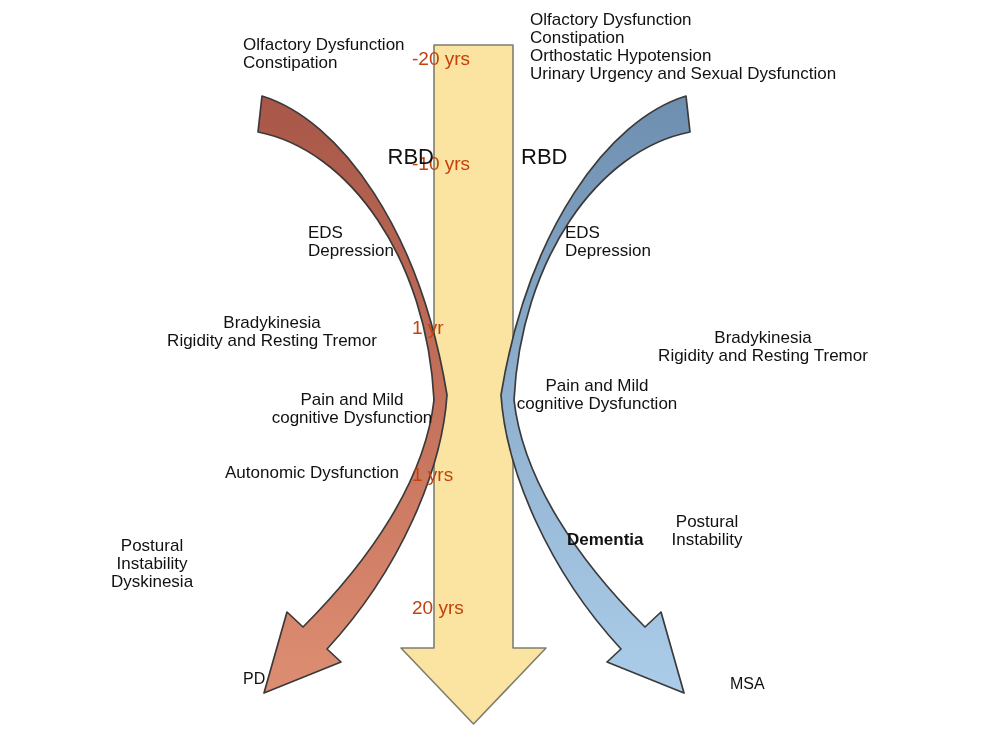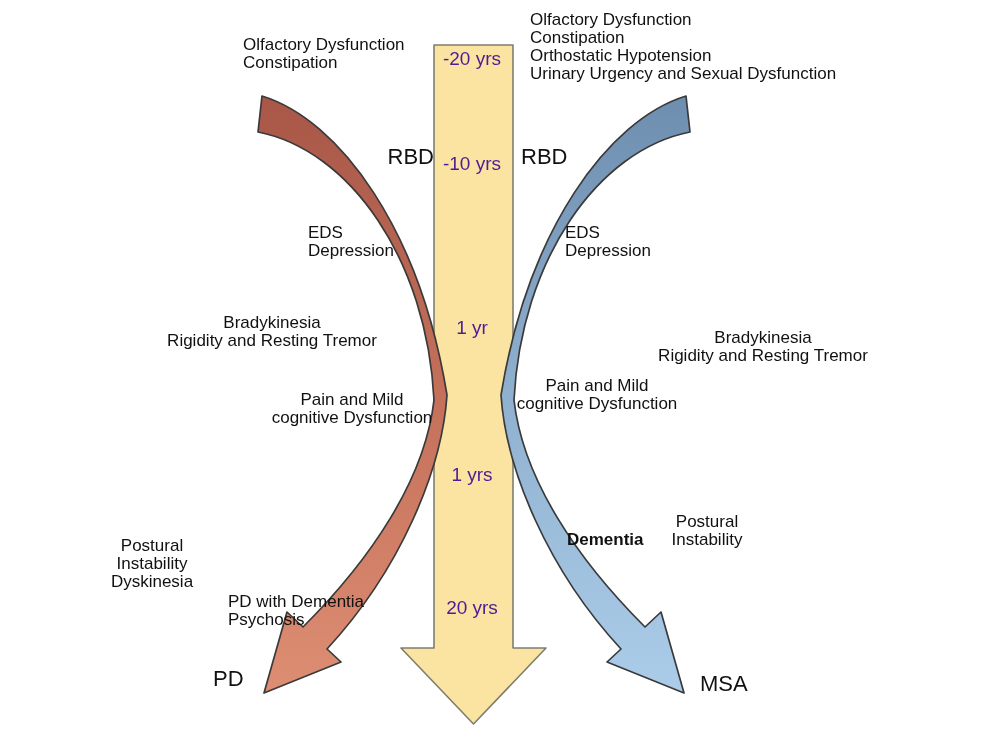--- a/index.html
+++ b/index.html
@@ -19,25 +19,25 @@
     color: #111111;
     white-space: pre-line;
   }
   .center { text-align: center; }
   .right  { text-align: right; }
   .tl {
     font-size: 19px;
     line-height: 22px;
     width: 120px;
     left: 412px;
-    text-align: center;
-    color: #4c1d95;
+    text-align: left;
+    color: #c2410c;
   }
   .rbd { font-size: 22px; line-height: 24px; text-align: right; }
-  .big { font-size: 22px; line-height: 26px; }
+  .big { font-size: 16px; line-height: 26px; margin-left: 30px; }
 </style>
 </head>
 <body>
 
 <div id="stage">
 
   <svg id="arrows-svg" width="986" height="740" viewBox="0 0 986 740">
     <defs>
       <linearGradient id="redGrad" x1="0" y1="0" x2="0" y2="1">
         <stop offset="0" stop-color="#A85748"></stop>
@@ -76,25 +76,24 @@
 
   <div class="label" style="left:243px; top:36px;">Olfactory Dysfunction
 Constipation</div>
   <div class="label rbd right" style="left:334px; top:145px; width:100px;">RBD</div>
   <div class="label" style="left:308px; top:224px;">EDS
 Depression</div>
   <div class="label center" style="left:112px; top:314px; width:320px;">Bradykinesia
 Rigidity and Resting Tremor</div>
   <div class="label center" style="left:252px; top:391px; width:200px;">Pain and Mild
 cognitive Dysfunction</div>
+  <div class="label" style="left:225px; top:464px;">Autonomic Dysfunction</div>
   <div class="label center" style="left:72px; top:537px; width:160px;">Postural
 Instability
 Dyskinesia</div>
-  <div class="label" style="left:228px; top:593px;">PD with Dementia
-Psychosis</div>
   <div class="label big" style="left:213px; top:666px;">PD</div>
 
   <div class="label" style="left:530px; top:11px;">Olfactory Dysfunction
 Constipation
 Orthostatic Hypotension
 Urinary Urgency and Sexual Dysfunction</div>
   <div class="label rbd" style="left:521px; top:145px;">RBD</div>
   <div class="label" style="left:565px; top:224px;">EDS
 Depression</div>
   <div class="label center" style="left:603px; top:329px; width:320px;">Bradykinesia

